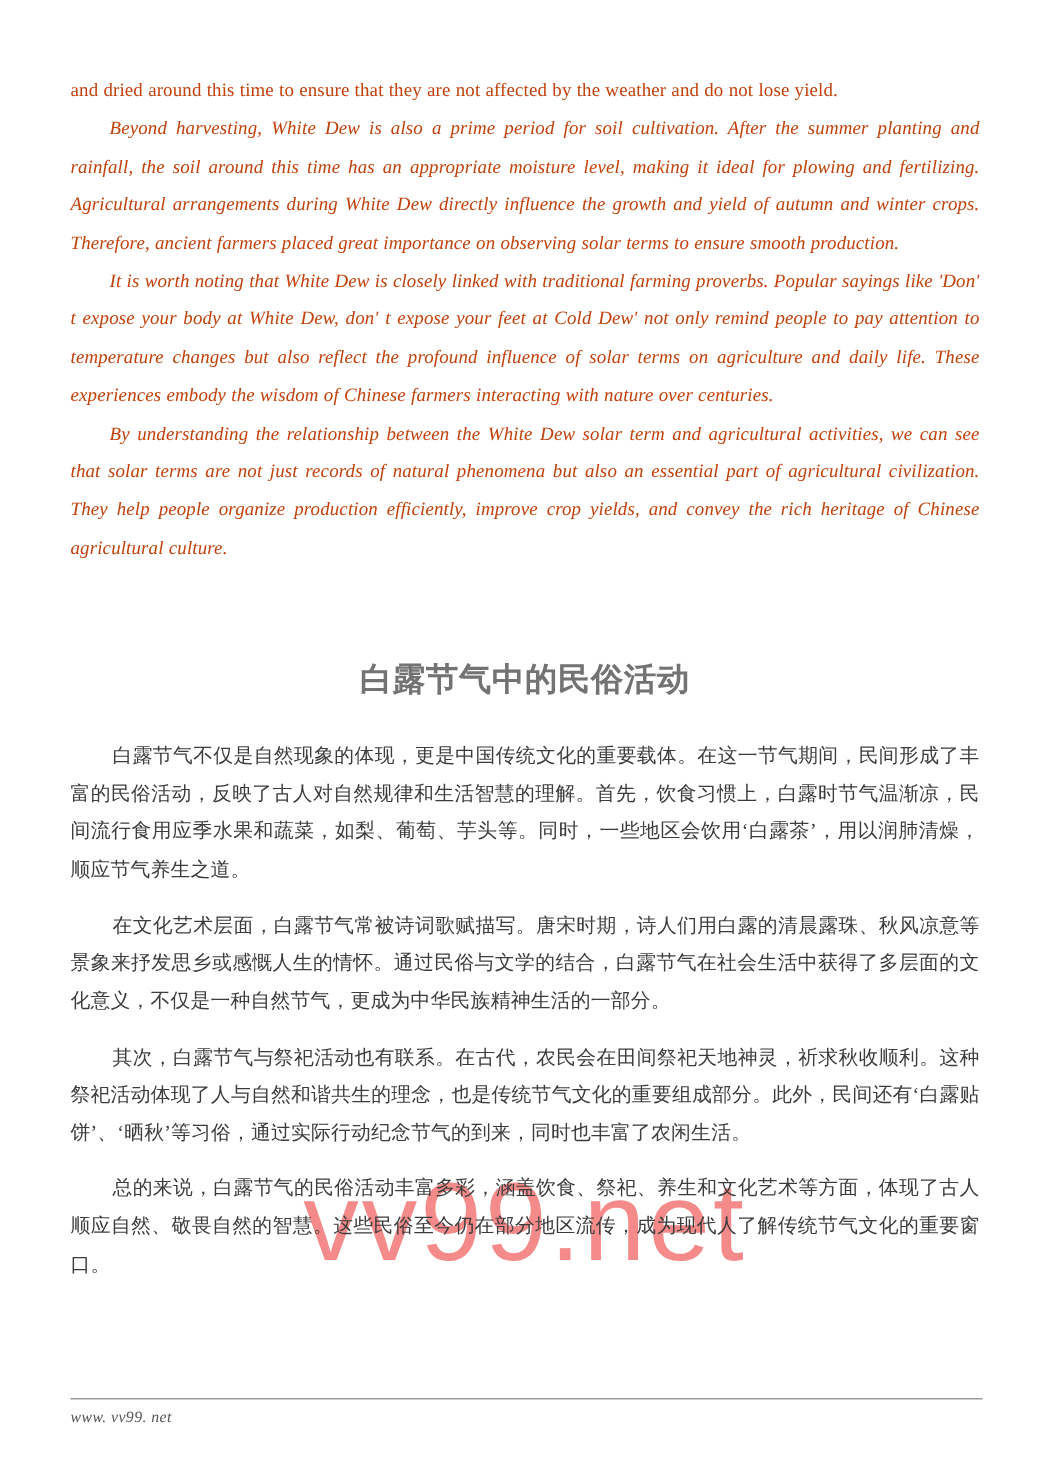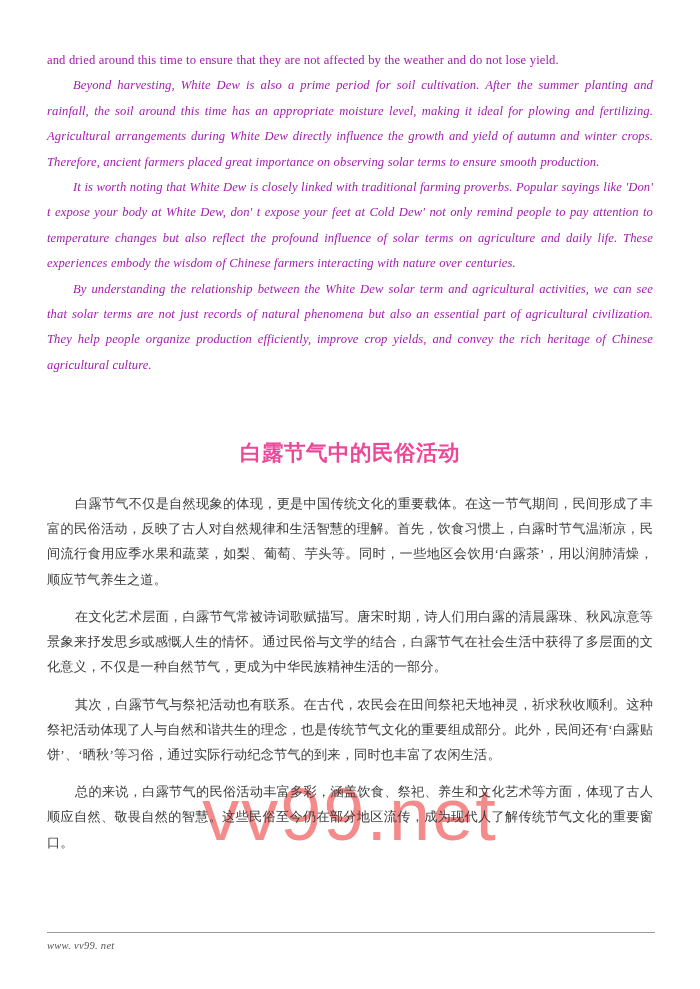--- a/index.html
+++ b/index.html
@@ -55,42 +55,42 @@
   
   .en-block {
     padding-top: 48px;
   }
   p.en {
     margin: 0 0 0 0;
     font-size: 12.6px;
     line-height: 25.4px;
     text-align: justify;
     text-justify: inter-word;
-    color: #a21caf;
+    color: #c2410c;
     letter-spacing: .1px;
     word-spacing: .2px;
   }
   p.en + p.en {
     margin-top: 0;
     font-style: italic;
   }
   p.en.indent {
     text-indent: 26px;
   }
 
   
   .cn-heading {
     margin: 0;
     padding-top: 63px;
     text-align: center;
     font-family: "Liberation Sans", "DejaVu Sans", sans-serif;
     font-size: 21.5px;
     font-weight: 700;
     letter-spacing: .5px;
-    color: #ec4899;
+    color: #737373;
     line-height: 1.2;
   }
 
   
   .cn-block {
     padding-top: 24px;
   }
   p.cn {
     margin: 0;
     font-size: 13.2px;

